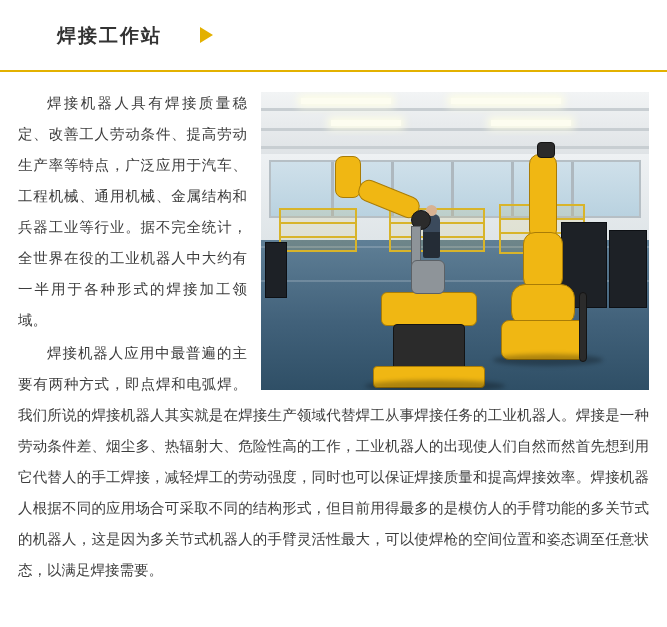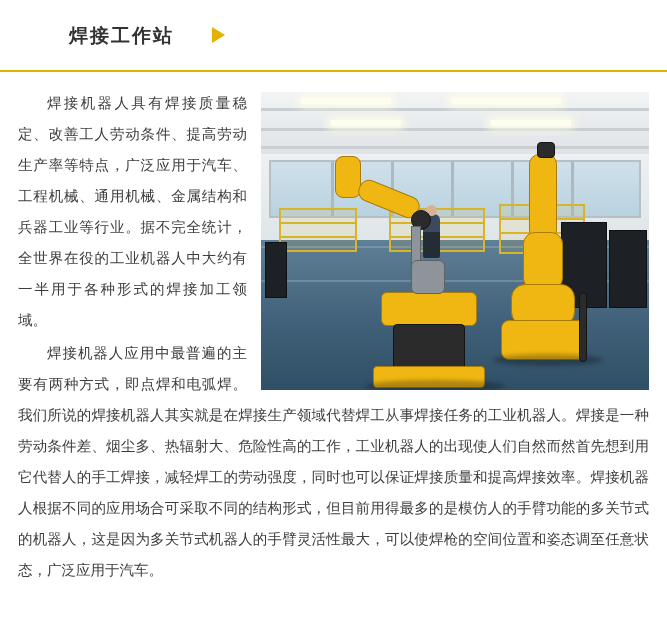--- a/index.html
+++ b/index.html
@@ -30,21 +30,20 @@
     display: flex;
     align-items: center;
     border-bottom: 2px solid #e3b100;
   }
   .header-title {
     font-size: 19px;
     font-weight: bold;
     color: #333333;
     letter-spacing: 2px;
     line-height: 1;
-    margin-left: 12px;
   }
   .header-arrow {
     margin-left: 38px;
     width: 0;
     height: 0;
     border-left: 13px solid #e3b100;
     border-top: 8px solid transparent;
     border-bottom: 8px solid transparent;
   }
 
@@ -212,16 +211,16 @@
       <div class="rb rb-dark" style="left:132px; top:232px; width:72px; height:46px; border-radius:4px;"></div>
       <div class="rb rb-grey" style="left:150px; top:168px; width:34px; height:34px; border-radius:6px;"></div>
       <div class="rb" style="left:112px; top:274px; width:112px; height:22px; border-radius:4px;"></div>
       <div class="ph-shadow" style="left:104px; top:288px; width:140px; height:12px;"></div>
       <div class="ph-shadow" style="left:232px; top:262px; width:110px; height:12px;"></div>
 
       <div class="rb rb-dark" style="left:318px; top:200px; width:8px; height:70px; border-radius:4px;"></div>
     </div>
 
     <p class="para">焊接机器人具有焊接质量稳定、改善工人劳动条件、提高劳动生产率等特点，广泛应用于汽车、工程机械、通用机械、金属结构和兵器工业等行业。据不完全统计，全世界在役的工业机器人中大约有一半用于各种形式的焊接加工领域。</p>
-    <p class="para">焊接机器人应用中最普遍的主要有两种方式，即点焊和电弧焊。我们所说的焊接机器人其实就是在焊接生产领域代替焊工从事焊接任务的工业机器人。焊接是一种劳动条件差、烟尘多、热辐射大、危险性高的工作，工业机器人的出现使人们自然而然首先想到用它代替人的手工焊接，减轻焊工的劳动强度，同时也可以保证焊接质量和提高焊接效率。焊接机器人根据不同的应用场合可采取不同的结构形式，但目前用得最多的是模仿人的手臂功能的多关节式的机器人，这是因为多关节式机器人的手臂灵活性最大，可以使焊枪的空间位置和姿态调至任意状态，广泛应用于汽车。</p>
+    <p class="para">焊接机器人应用中最普遍的主要有两种方式，即点焊和电弧焊。我们所说的焊接机器人其实就是在焊接生产领域代替焊工从事焊接任务的工业机器人。焊接是一种劳动条件差、烟尘多、热辐射大、危险性高的工作，工业机器人的出现使人们自然而然首先想到用它代替人的手工焊接，减轻焊工的劳动强度，同时也可以保证焊接质量和提高焊接效率。焊接机器人根据不同的应用场合可采取不同的结构形式，但目前用得最多的是模仿人的手臂功能的多关节式的机器人，这是因为多关节式机器人的手臂灵活性最大，可以使焊枪的空间位置和姿态调至任意状态，以满足焊接需要。</p>
 
   </div>
 </div>
 
 </body></html>

